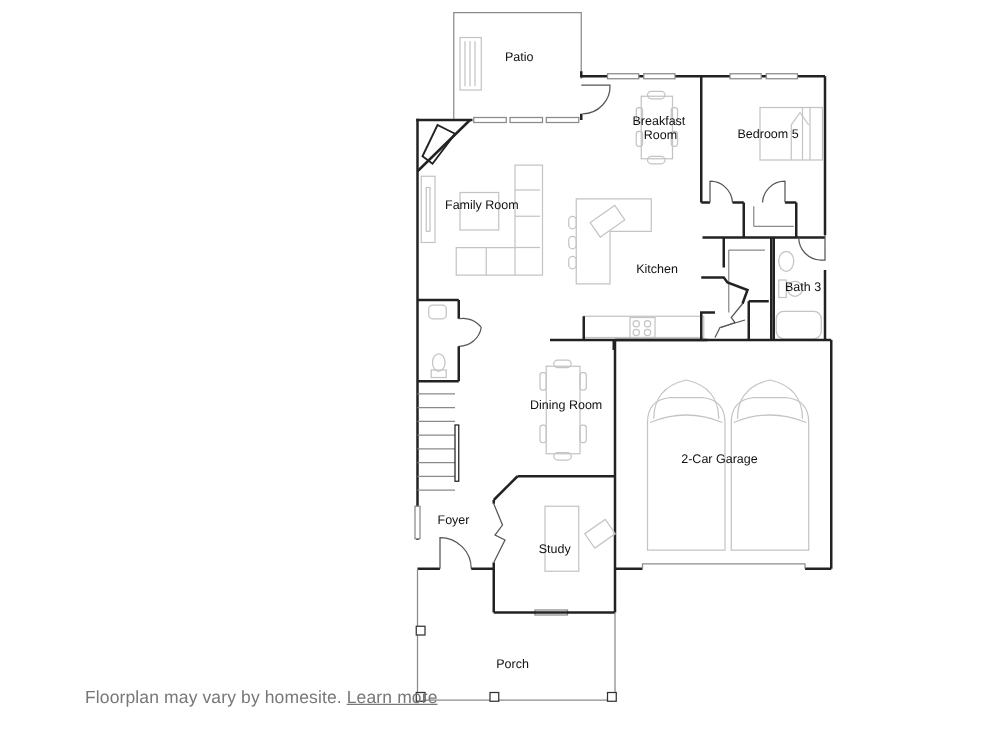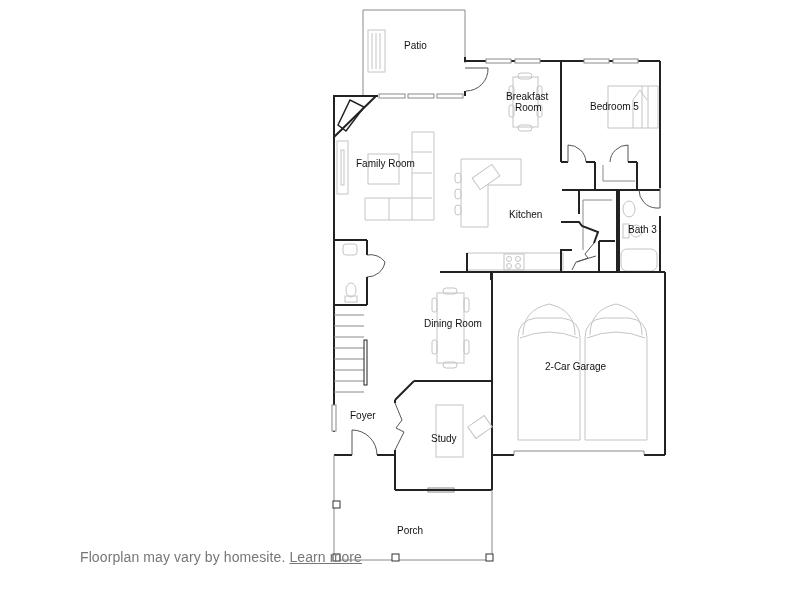--- a/index.html
+++ b/index.html
@@ -5,21 +5,21 @@
   html, body { margin: 0; padding: 0; background: #ffffff; }
   body { width: 797px; height: 600px; position: relative; overflow: hidden;
          font-family: "Liberation Sans", "DejaVu Sans", sans-serif; }
   #plan { position: absolute; left: 0; top: 0; width: 797px; height: 600px; }
   .wall { stroke: #222; stroke-width: 2; fill: none; }
   .thin { stroke: #8a8a8a; stroke-width: 1; fill: none; }
   .furn { stroke: #c4c4c4; stroke-width: 1; fill: none; }
   .win  { stroke: #8a8a8a; stroke-width: 1; fill: #fff; }
   .door { stroke: #555; stroke-width: 1; fill: none; }
   .lbl  { font-family: "Liberation Sans", "DejaVu Sans", sans-serif; font-size: 10px; fill: #111; }
-  #caption { position: absolute; left: 80px; top: 549px; font-size: 14px; color: #777;
+  #caption { position: absolute; left: 68px; top: 549px; font-size: 14px; color: #777;
              font-family: "Liberation Sans", "DejaVu Sans", sans-serif; letter-spacing: 0.1px; }
   #caption a { color: #777; text-decoration: underline; }
 </style>
 </head>
 <body>
 
 <svg id="plan" viewBox="0 0 797 600" xmlns="http://www.w3.org/2000/svg">
 
   <g>
     <path class="thin" d="M363 95 L363 10 L465 10 L465 63"></path>

